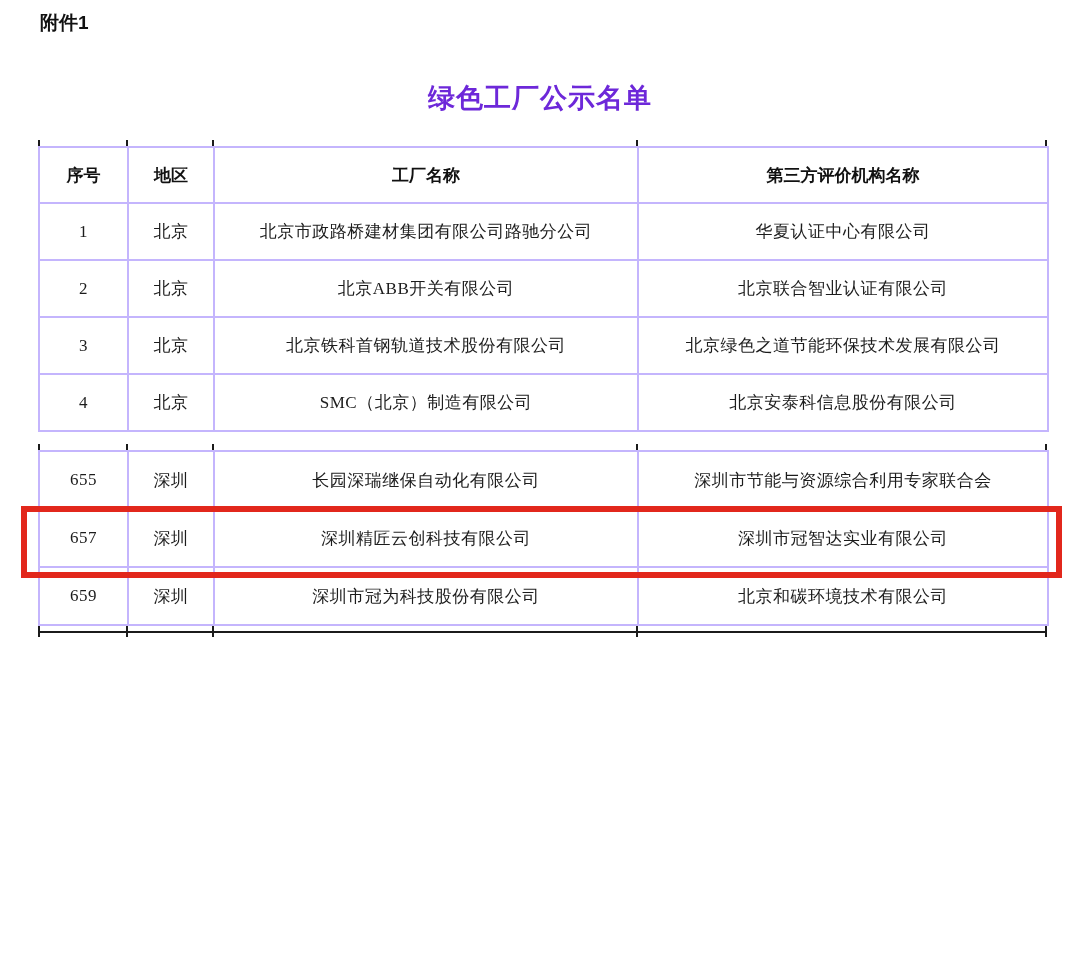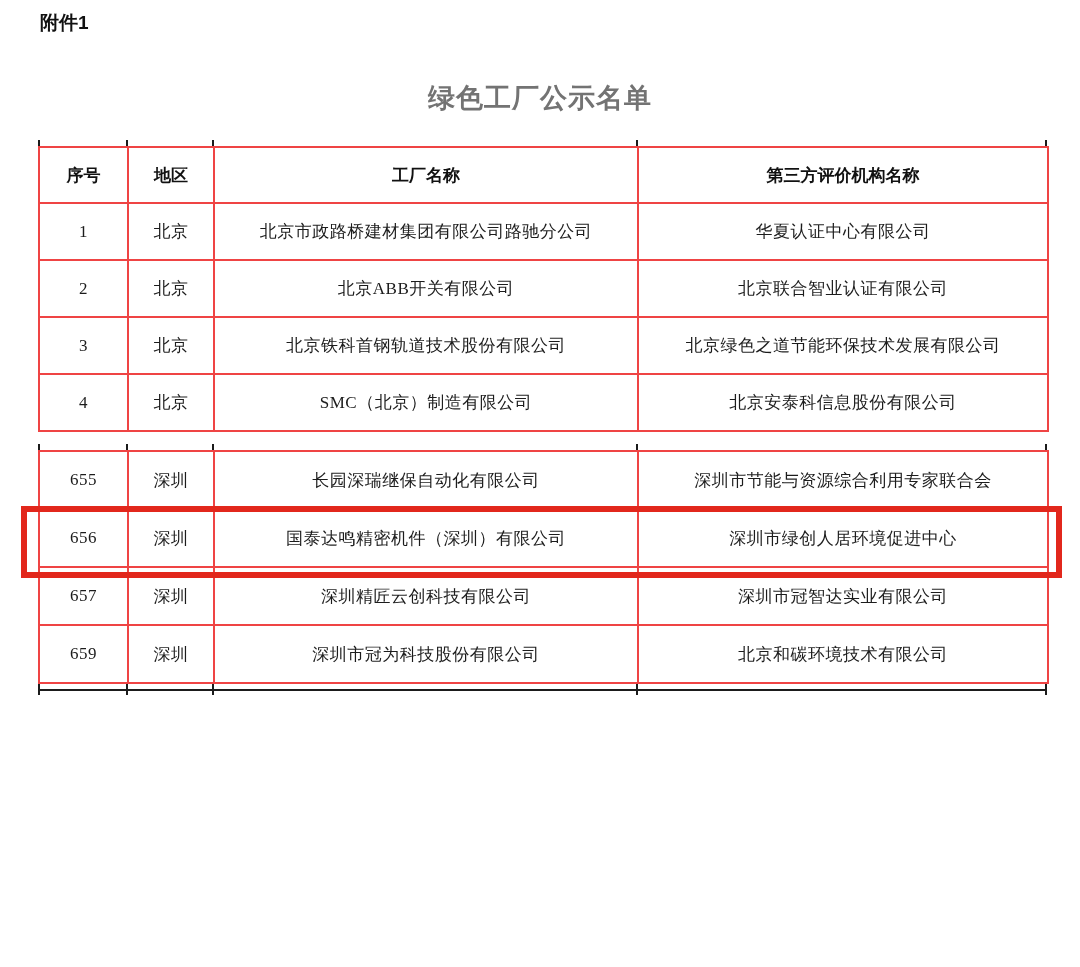--- a/index.html
+++ b/index.html
@@ -23,33 +23,33 @@
   .title {
     position: absolute;
     left: 0; top: 80px;
     width: 1080px;
     margin: 0;
     text-align: center;
     font-family: "Liberation Sans", sans-serif;
     font-weight: bold;
     font-size: 27px;
     letter-spacing: 1px;
-    color: #737373;
+    color: #6d28d9;
   }
   .section { position: absolute; left: 38px; }
   .sec1 { top: 146px; }
   .sec2 { top: 450px; }
   table.doc-table {
     border-collapse: collapse;
     table-layout: fixed;
     width: 1009px;
     background: #ffffff;
   }
   table.doc-table th, table.doc-table td {
-    border: 2px solid #ef4444;
+    border: 2px solid #c4b5fd;
     text-align: center;
     vertical-align: middle;
     padding: 0 4px;
     overflow: hidden;
     white-space: nowrap;
   }
   table.doc-table th {
     font-family: "Liberation Sans", sans-serif;
     font-weight: bold;
     font-size: 17px;
@@ -167,26 +167,20 @@
           <col class="w4">
         </colgroup>
       <tbody>
         <tr>
           <td class="c1">655</td>
           <td>深圳</td>
           <td>长园深瑞继保自动化有限公司</td>
           <td>深圳市节能与资源综合利用专家联合会</td>
         </tr>
         <tr>
-          <td class="c1">656</td>
-          <td>深圳</td>
-          <td>国泰达鸣精密机件（深圳）有限公司</td>
-          <td>深圳市绿创人居环境促进中心</td>
-        </tr>
-        <tr>
           <td class="c1">657</td>
           <td>深圳</td>
           <td>深圳精匠云创科技有限公司</td>
           <td>深圳市冠智达实业有限公司</td>
         </tr>
         <tr>
           <td class="c1">659</td>
           <td>深圳</td>
           <td>深圳市冠为科技股份有限公司</td>
           <td>北京和碳环境技术有限公司</td>

